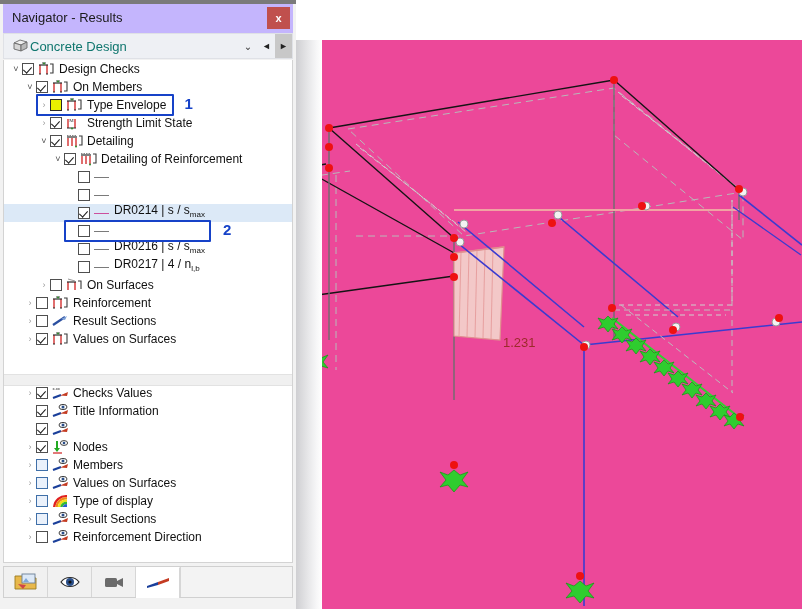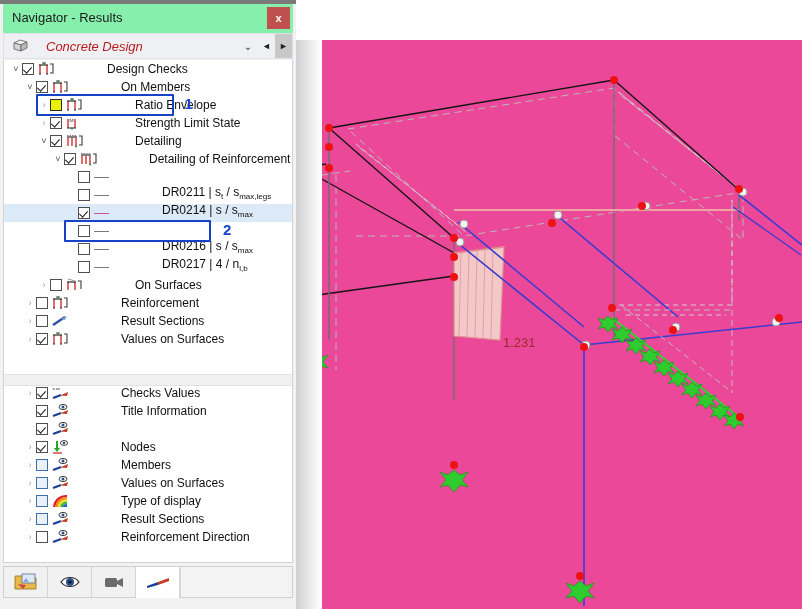--- a/index.html
+++ b/index.html
@@ -29,41 +29,41 @@
   
   #nav{
     position:absolute;left:0;top:0;width:296px;height:609px;
     background:#f2f2f2;
   }
   #navFrameTop{
     position:absolute;left:0;top:0;width:296px;height:4px;background:#7a7a7a;
   }
   #titlebar{
     position:absolute;left:3px;top:4px;width:290px;height:36px;
-    background:#86efac;
+    background:#c4b5fd;
   }
   #titlebar .ttl{
     position:absolute;left:9px;top:6px;font-size:13px;color:#1a1a1a;
     white-space:nowrap;
   }
   #closeBtn{
     position:absolute;right:3px;top:3px;width:23px;height:22px;
     background:#c0504d;color:#ffffff;font-size:11px;font-weight:bold;
     display:flex;align-items:center;justify-content:center;cursor:pointer;
   }
 
   
   #comboRow{
     position:absolute;left:3px;top:33px;width:290px;height:26px;
     background:#eef0f4;border:1px solid #dfe1e6;box-sizing:border-box;
     display:flex;align-items:center;
   }
   #comboRow .cubeIcon{margin-left:7px;width:18px;height:16px;display:block;}
   #comboRow .ctext{
-    margin-left:17px;font-size:13px;color:#b91c1c;white-space:nowrap;font-style:italic;
+    margin-left:1px;font-size:13px;color:#0f766e;white-space:nowrap;
   }
   #comboRow .spacer{flex:1;}
   #comboRow .chev{
     width:20px;text-align:center;color:#3a3a3a;font-size:10px;cursor:pointer;
   }
   #comboRow .navbtn{
     width:17px;height:24px;display:flex;align-items:center;justify-content:center;
     font-size:9px;color:#222;cursor:pointer;
   }
   #comboRow .navbtn.sel{background:#c8c8c8;}
@@ -93,21 +93,21 @@
     width:12px;height:12px;min-width:12px;border:1px solid #4f4f4f;background:#ffffff;
     margin-right:4px;position:relative;box-sizing:border-box;cursor:pointer;
   }
   .cb.blue{border-color:#3f6fa8;background:#eaf1fb;}
   .cb.yellow{background:#e9f000;border-color:#2a2a2a;}
   .cb.checked::after{
     content:"";position:absolute;left:2px;top:1px;width:4px;height:7px;
     border:solid #1b1b1b;border-width:0 1.6px 1.6px 0;transform:rotate(42deg);
   }
   .ico{width:17px;min-width:17px;height:14px;margin-right:4px;display:block;}
-  .lbl{line-height:18px;margin-left:48px;}
+  .lbl{line-height:18px;}
   .lbl sub{font-size:8px;}
   .dash{
     width:15px;min-width:15px;height:0;border-top:1.6px solid #7a7a7a;margin-right:5px;
   }
   .dash.pink{border-top-color:#cc4f9e;}
 
   
   .annbox{
     position:absolute;border:2.5px solid #1642c8;box-sizing:border-box;
     pointer-events:none;border-radius:1px;
@@ -341,21 +341,21 @@
             <span class="cb yellow"></span>
             <svg viewBox="0 0 17 14" class="ico">
               <path d="M2,3 L2,12" stroke="#cf2020" stroke-width="1.3"></path>
               <path d="M9,3 L9,12" stroke="#cf2020" stroke-width="1.3"></path>
               <path d="M1,3 L10,3" stroke="#2a2a2a" stroke-width="1.2"></path>
               <path d="M4,1 L8,1" stroke="#4a4a4a" stroke-width="1"></path>
               <path d="M1,12 L3,12 M8,12 L10,12" stroke="#2a2a2a" stroke-width="1"></path>
               <path d="M12,2 L15,2 L15,11 L12,11" stroke="#3a3a3a" stroke-width="1.1" fill="none"></path>
               <circle cx="6" cy="1.5" r="1" fill="#2a8a2a"></circle>
             </svg>
-            <span class="lbl">Ratio Envelope</span>
+            <span class="lbl">Type Envelope</span>
           </div>
           <div class="row" id="row-strength-limit-state">
             <span style="display: inline-block; width: 34px; min-width: 34px;"></span>
             <span class="exp">›</span>
             <span class="cb checked"></span>
             <svg viewBox="0 0 17 14" class="ico">
               <path d="M2,3 L2,12" stroke="#cf2020" stroke-width="1.3"></path>
               <path d="M9,3 L9,12" stroke="#cf2020" stroke-width="1.3"></path>
               <text x="3.2" y="6" font-size="5" fill="#2a2a2a" font-family="Liberation Serif, serif">M</text>
               <path d="M1,12 L10,12" stroke="#2a2a2a" stroke-width="1"></path>
@@ -397,21 +397,20 @@
             <span style="display: inline-block; width: 62px; min-width: 62px;"></span>
             <span class="exp none">&nbsp;</span>
             <span class="cb"></span>
             <span class="dash"></span>
           </div>
           <div class="row" id="row-dr0211">
             <span style="display: inline-block; width: 62px; min-width: 62px;"></span>
             <span class="exp none">&nbsp;</span>
             <span class="cb"></span>
             <span class="dash"></span>
-            <span class="lbl">DR0211 | s<sub>t</sub> / s<sub>max,legs</sub></span>
           </div>
           <div class="row sel" id="row-dr0214">
             <span style="display: inline-block; width: 62px; min-width: 62px;"></span>
             <span class="exp none">&nbsp;</span>
             <span class="cb checked"></span>
             <span class="dash pink"></span>
             <span class="lbl">DR0214 | s / s<sub>max</sub></span>
           </div>
           <div class="row" id="row-dr0215">
             <span style="display: inline-block; width: 62px; min-width: 62px;"></span>

